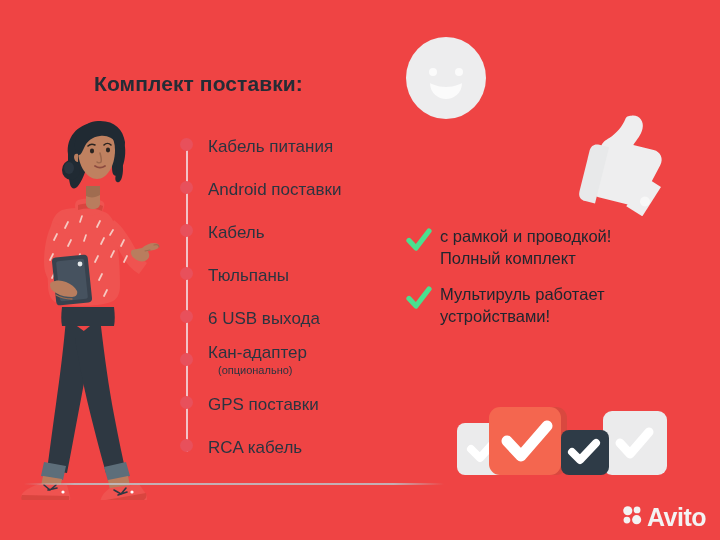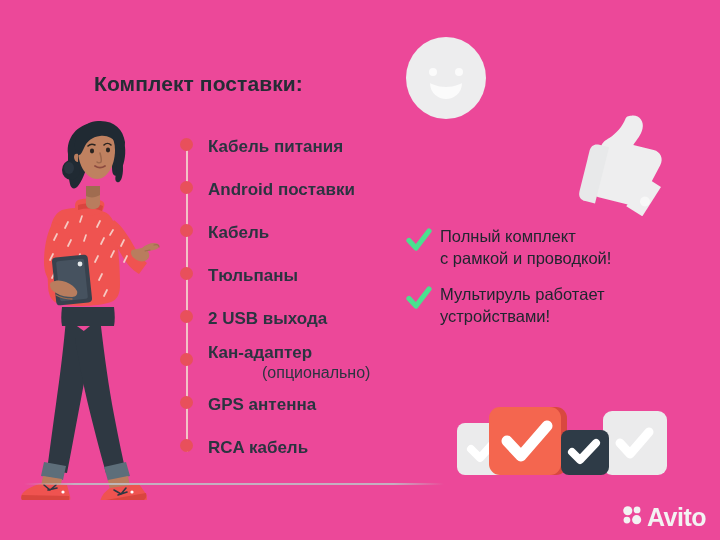--- a/index.html
+++ b/index.html
@@ -12,21 +12,21 @@
     background: #ffffff;
     font-family: "Liberation Sans", "DejaVu Sans", sans-serif;
     overflow: hidden;
     position: relative;
   }
 
   #stage {
     position: relative;
     width: 720px;
     height: 540px;
-    background: #ec4899;
+    background: #ef4444;
     overflow: hidden;
   }
 
   
   .deco-smiley {
     position: absolute;
     left: 404px;
     top: 36px;
     width: 84px;
     height: 84px;
@@ -122,34 +122,33 @@
     left: 2px;
     width: 13px;
     height: 13px;
     border-radius: 50%;
     background: #e8505b;
   }
   .tl-label {
     position: absolute;
     left: 30px;
     font-size: 17px;
-    font-weight: 700;
-    color: #2b3440;
-    white-space: nowrap;
-    line-height: 1;
-  }
-  .tl-sub {
-    position: absolute;
-    left: 40px;
-    font-size: 16px;
     font-weight: 400;
     color: #2b3440;
     white-space: nowrap;
     line-height: 1;
-    margin-left: 44px;
+  }
+  .tl-sub {
+    position: absolute;
+    left: 40px;
+    font-size: 11px;
+    font-weight: 400;
+    color: #2b3440;
+    white-space: nowrap;
+    line-height: 1;
   }
 
   
   .benefits {
     position: absolute;
     left: 406px;
     top: 226px;
     width: 300px;
   }
   .benefit {
@@ -313,51 +312,51 @@
       <span class="tl-label" style="top:92px">Кабель</span>
     </div>
 
     <div class="tl-item" style="top:0px">
       <span class="tl-dot" style="top:135px"></span>
       <span class="tl-label" style="top:135px">Тюльпаны</span>
     </div>
 
     <div class="tl-item" style="top:0px">
       <span class="tl-dot" style="top:178px"></span>
-      <span class="tl-label" style="top:178px">2 USB выхода</span>
+      <span class="tl-label" style="top:178px">6 USB выхода</span>
     </div>
 
     <div class="tl-item" style="top:0px">
       <span class="tl-dot" style="top:221px"></span>
       <span class="tl-label" style="top:212px">Кан-адаптер</span>
       <span class="tl-sub" style="top:233px">(опционально)</span>
     </div>
 
     <div class="tl-item" style="top:0px">
       <span class="tl-dot" style="top:264px"></span>
-      <span class="tl-label" style="top:264px">GPS антенна</span>
+      <span class="tl-label" style="top:264px">GPS поставки</span>
     </div>
 
     <div class="tl-item" style="top:0px">
       <span class="tl-dot" style="top:307px"></span>
       <span class="tl-label" style="top:307px">RCA кабель</span>
     </div>
   </div>
 
   <div class="benefits">
 
     <div class="benefit">
       <span class="benefit-check">
         <svg viewBox="0 0 26 26" width="26" height="26">
           <path d="M3 13.5l7 7.5L23 4" stroke="#4ae08f" stroke-width="5.2" fill="none" stroke-linecap="round" stroke-linejoin="round"></path>
         </svg>
       </span>
       <span class="benefit-lines">
+        <span class="benefit-line">с рамкой и проводкой!</span>
         <span class="benefit-line">Полный комплект</span>
-        <span class="benefit-line">с рамкой и проводкой!</span>
       </span>
     </div>
 
     <div class="benefit" style="margin-top:14px">
       <span class="benefit-check">
         <svg viewBox="0 0 26 26" width="26" height="26">
           <path d="M3 13.5l7 7.5L23 4" stroke="#4ae08f" stroke-width="5.2" fill="none" stroke-linecap="round" stroke-linejoin="round"></path>
         </svg>
       </span>
       <span class="benefit-lines">

